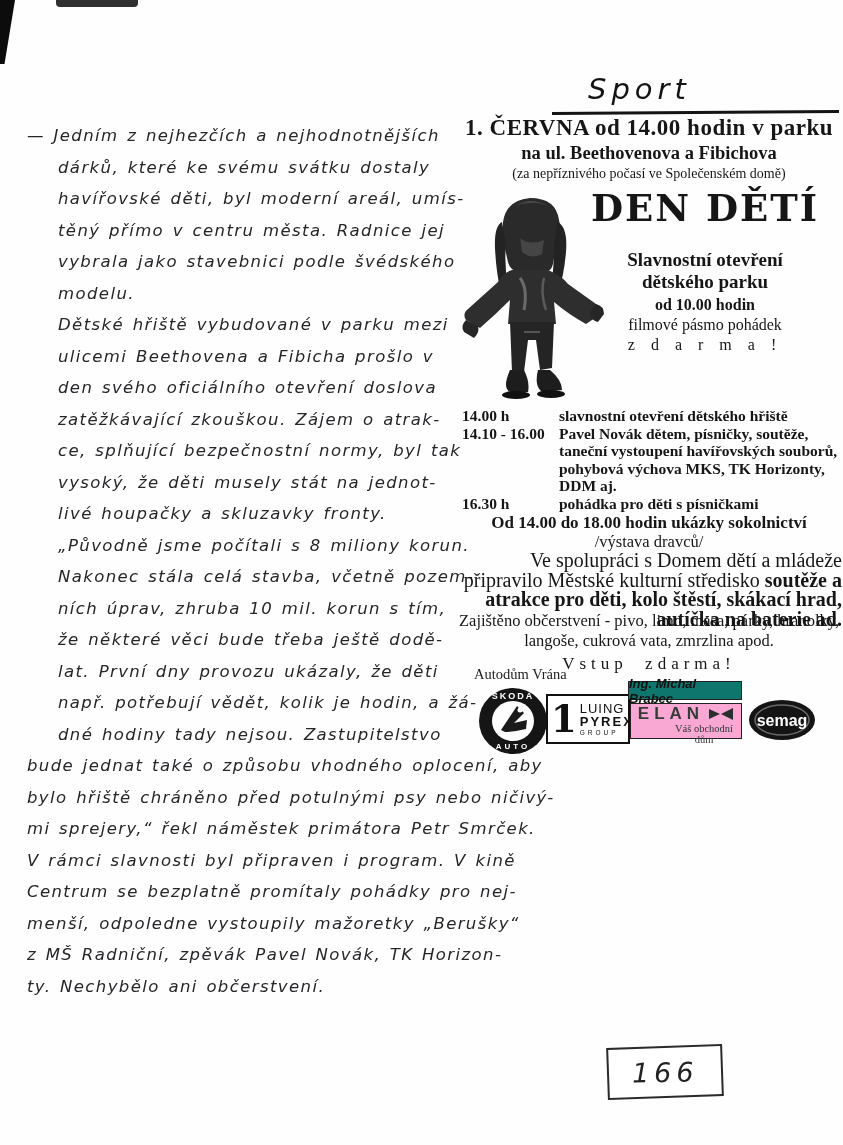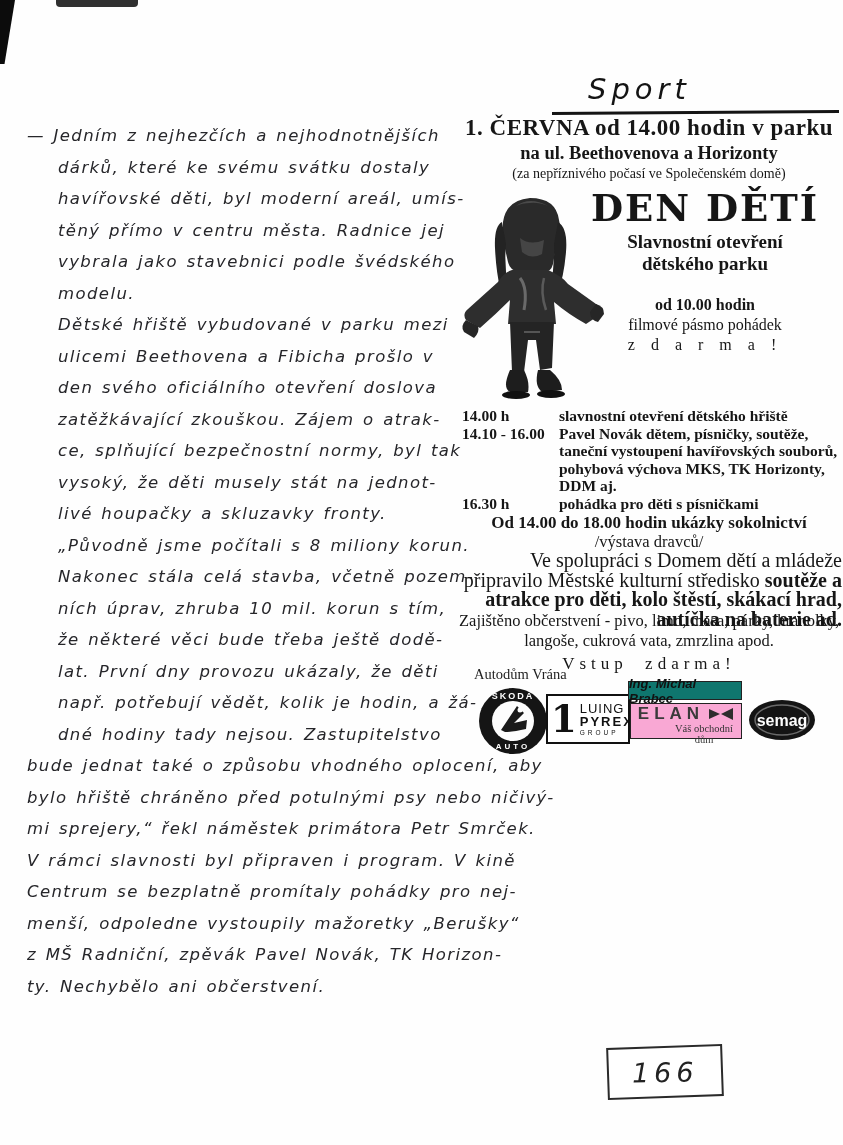--- a/index.html
+++ b/index.html
@@ -17,21 +17,21 @@
   #sport-label{position:absolute;left:588px;top:72px;font-family:"DejaVu Sans",sans-serif;
       font-style:italic;font-size:29px;letter-spacing:5px;color:#141414;}
   #sport-underline{position:absolute;left:552px;top:111px;width:287px;height:2.5px;background:#141414;transform:rotate(-0.4deg);}
   #flyer-header{position:absolute;left:458px;top:115px;width:382px;text-align:center;}
   #flyer-header .h1{font-size:23px;font-weight:bold;letter-spacing:.5px;white-space:nowrap;}
   #flyer-header .h2{font-size:18.5px;font-weight:bold;margin-top:2px;}
   #flyer-header .h3{font-size:14px;margin-top:2px;}
   #figure-illustration{position:absolute;left:458px;top:192px;}
   #title-block{position:absolute;left:572px;top:186px;width:266px;text-align:center;}
   #flyer-title{font-family:"DejaVu Serif",serif;font-size:37px;font-weight:bold;letter-spacing:2px;white-space:nowrap;}
-  #flyer-subtitle{font-size:19px;font-weight:bold;line-height:22px;margin-top:1px;}
+  #flyer-subtitle{font-size:19px;font-weight:bold;line-height:22px;margin-top:19px;}
   #cinema-block{position:absolute;left:572px;top:295px;width:266px;text-align:center;font-size:16px;line-height:20px;}
   #cinema-block .venue{font-size:20px;font-weight:bold;}
   #cinema-block .b{font-weight:bold;}
   #cinema-block .spaced{letter-spacing:6px;}
   #schedule{position:absolute;left:462px;top:407px;width:378px;font-size:15.5px;line-height:17.5px;}
   #schedule .row{display:flex;}
   #schedule .time{width:97px;flex:0 0 97px;font-weight:bold;}
   #schedule .desc{width:281px;font-weight:bold;}
   #falconry{position:absolute;left:458px;top:513px;width:382px;text-align:center;font-size:16.5px;line-height:19px;}
   #falconry .l1{font-weight:bold;font-size:17px;}
@@ -103,21 +103,21 @@
     <div>mi sprejery,“ řekl náměstek primátora Petr Smrček.</div>
     <div>V rámci slavnosti byl připraven i program. V kině</div>
     <div>Centrum se bezplatně promítaly pohádky pro nej-</div>
     <div>menší, odpoledne vystoupily mažoretky „Berušky“</div>
     <div>z MŠ Radniční, zpěvák Pavel Novák, TK Horizon-</div>
     <div>ty. Nechybělo ani občerstvení.</div>
   </div>
 
   <div id="flyer-header">
     <div class="h1">1. ČERVNA od 14.00 hodin v parku</div>
-    <div class="h2">na ul. Beethovenova a Horizonty</div>
+    <div class="h2">na ul. Beethovenova a Fibichova</div>
     <div class="h3">(za nepříznivého počasí ve Společenském domě)</div>
   </div>
 
   <div id="figure-illustration">
     <svg width="148" height="216" viewBox="0 0 148 216">
 
       <path d="M45 30 Q48 8 72 6 Q98 6 101 28 Q104 40 99 50 L95 72 Q93 80 86 80 L60 80 Q52 78 50 70 L45 48 Z" fill="#2a2a2a"></path>
       <path d="M44 30 Q36 34 37 56 Q38 78 42 96 L50 94 Q46 72 48 52 Z" fill="#232323"></path>
       <path d="M100 30 Q110 36 108 60 Q106 84 100 100 L92 96 Q97 74 96 52 Z" fill="#232323"></path>
       <path d="M58 14 Q72 4 90 14 Q80 10 72 11 Q64 11 58 14 Z" fill="#4a4a4a"></path>

